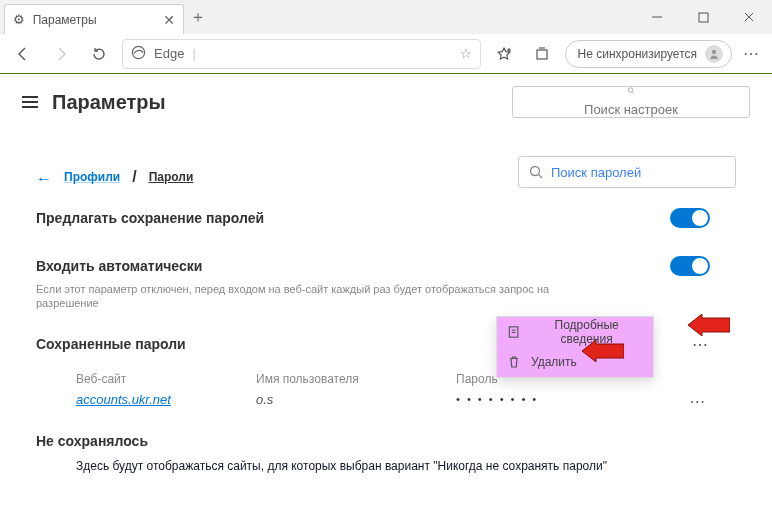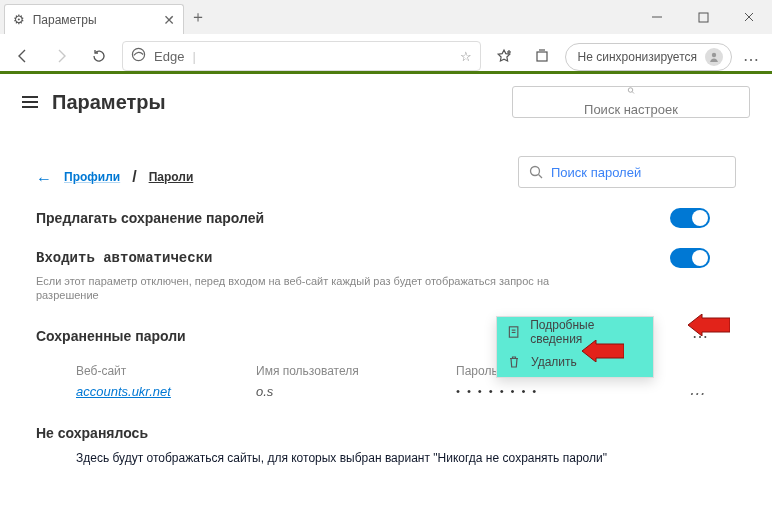--- a/index.html
+++ b/index.html
@@ -9,21 +9,21 @@
   .titlebar { height:34px; background:#f1f1f1; display:flex; align-items:flex-start; }
   .tabs { display:flex; align-items:center; height:100%; padding-left:4px; }
   .tab { background:#fff; height:30px; margin-top:4px; border:1px solid #d0d0d0; border-bottom:none; border-radius:3px 3px 0 0; display:flex; align-items:center; padding:0 8px; gap:8px; min-width:180px; font-size:12px; color:#555;}
   .tab .gear { font-size:13px; color:#555; }
   .tab .x { margin-left:auto; font-size:14px; color:#666; cursor:pointer;}
   .newtab { width:28px; height:28px; display:flex; align-items:center; justify-content:center; font-size:16px; color:#666; cursor:pointer; }
   .winbtns { margin-left:auto; display:flex; }
   .winbtn { width:46px; height:34px; display:flex; align-items:center;justify-content:center; color:#555; font-size:13px; }
   .winbtn svg { stroke:#555; }
   
-  .addr { height:40px; border-bottom:3px solid #4d7c0f; display:flex; align-items:flex-end; padding:0 8px; gap:8px; }
+  .addr { height:40px; border-bottom:1px solid #4d7c0f; display:flex; align-items:center; padding:0 8px; gap:8px; }
   .navbtn { width:30px; height:30px; display:flex; align-items:center; justify-content:center; color:#555; font-size:16px; }
   .navbtn.disabled { color:#c8c8c8; }
   .urlbox { flex:1; height:30px; border:1px solid #ddd; border-radius:4px; display:flex; align-items:center; padding:0 8px; gap:8px; font-size:13px; color:#666; }
   .urlbox .e { font-size:15px; }
   .urlbox .sep { color:#ccc; }
   .urlbox .path1 { color:#555; }
   .urlbox .path2 { color:#aaa; }
   .urlbox .staricon { margin-left:auto; color:#888; }
   .syncbtn { height:28px; border:1px solid #ccc; border-radius:14px; display:flex; align-items:center; padding:0 8px 0 12px; gap:8px; font-size:12px; color:#555;}
   .avatar { width:18px; height:18px; border-radius:50%; background:#ddd; display:flex; align-items:center;justify-content:center;}
@@ -57,21 +57,21 @@
   .col-user { width:200px; }
   .col-pass { flex:1; }
   .trow { display:flex; align-items:center; margin-top:6px; padding-left:40px; font-size:13px; position:relative;font-style:italic;}
   .trow .site { width:180px; color:var(--accent); text-decoration:underline;}
   .trow .user { width:200px; color:#555;}
   .trow .pass { width:120px; color:#333; letter-spacing:2px; font-size:11px;}
   .trow .rowdots { position:absolute; right:30px; top:0; font-size:16px; color:#666; letter-spacing:2px;}
   .emptylbl { font-size:14px; font-weight:600; margin-top:26px;}
   .emptydesc { font-size:12px; color:#0f172a; margin:10px 0 0 40px;}
   
-  .ctxmenu { position:absolute; top:316px; left:496px; width:158px; background:#5eead4; border:1px solid #ddd; box-shadow:0 4px 12px rgba(0,0,0,.15); z-index:10;}
+  .ctxmenu { position:absolute; top:316px; left:496px; width:158px; background:#f0abfc; border:1px solid #ddd; box-shadow:0 4px 12px rgba(0,0,0,.15); z-index:10;text-align:center;}
   .ctxitem { height:30px; display:flex; align-items:center; gap:10px; padding:0 10px; font-size:12px; color:#444;}
   .ctxitem svg { stroke:#555; fill:none; }
   
   .arrow { position:absolute; z-index:20;}
   .arrow svg { display:block; }
 </style>
 </head>
 <body>
 
 <div class="titlebar">
@@ -185,21 +185,21 @@
         <line x1="9.5" y1="9.5" x2="13" y2="13"></line>
       </svg>
     <span>Поиск паролей</span>
   </div>
 
   <div class="row">
     <span class="lbl">Предлагать сохранение паролей</span>
     <span class="toggle"></span>
   </div>
 
-  <div class="row" style="margin-top:20px;font-family:Liberation Mono, monospace;">
+  <div class="row" style="margin-top:28px;">
     <span class="lbl">Входить автоматически</span>
     <span class="toggle"></span>
   </div>
   <div class="desc">Если этот параметр отключен, перед входом на веб-сайт каждый раз будет отображаться запрос на разрешение</div>
 
   <div class="sectionhdr">
     <span class="lbl">Сохраненные пароли</span>
     <span class="more">⋯</span>
   </div>
 

